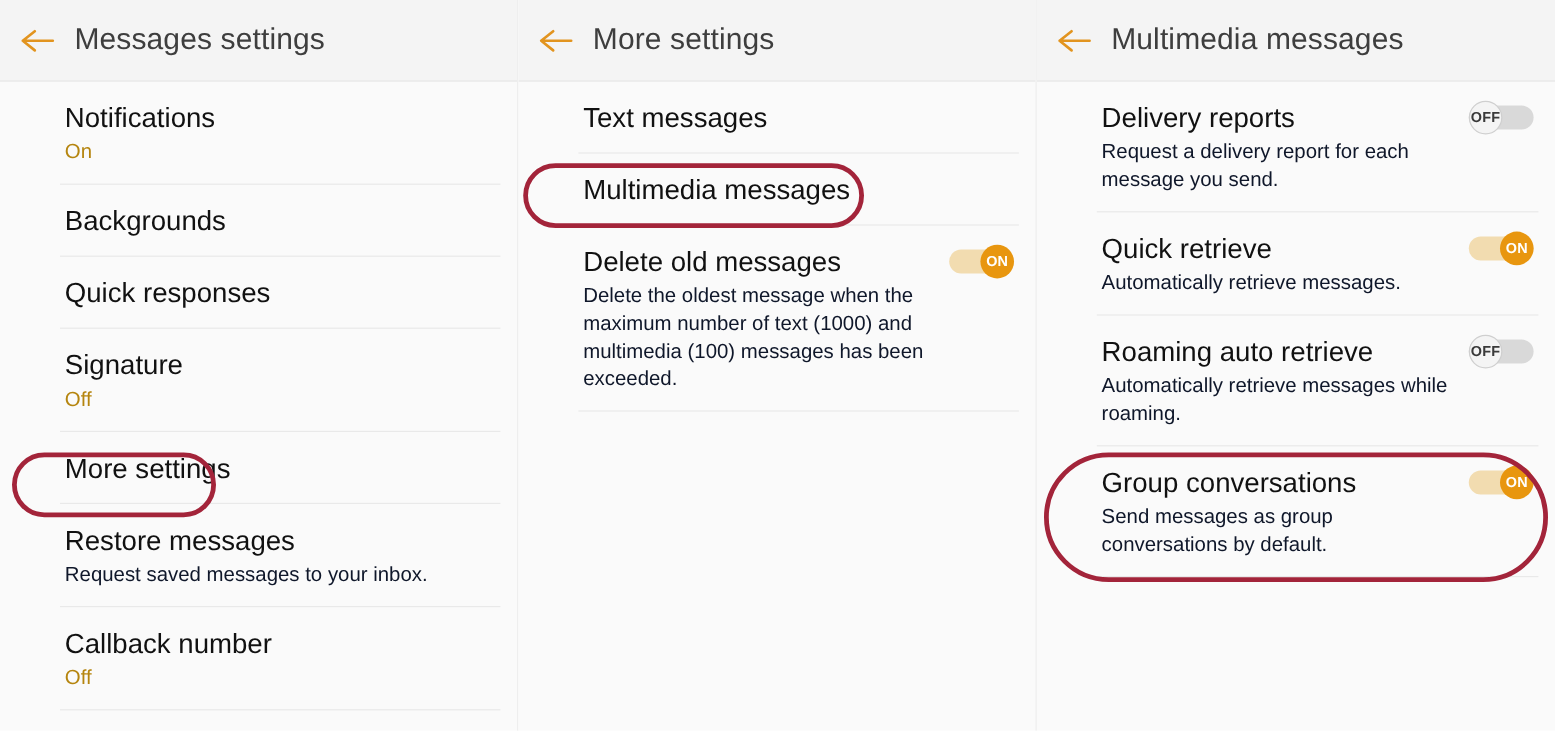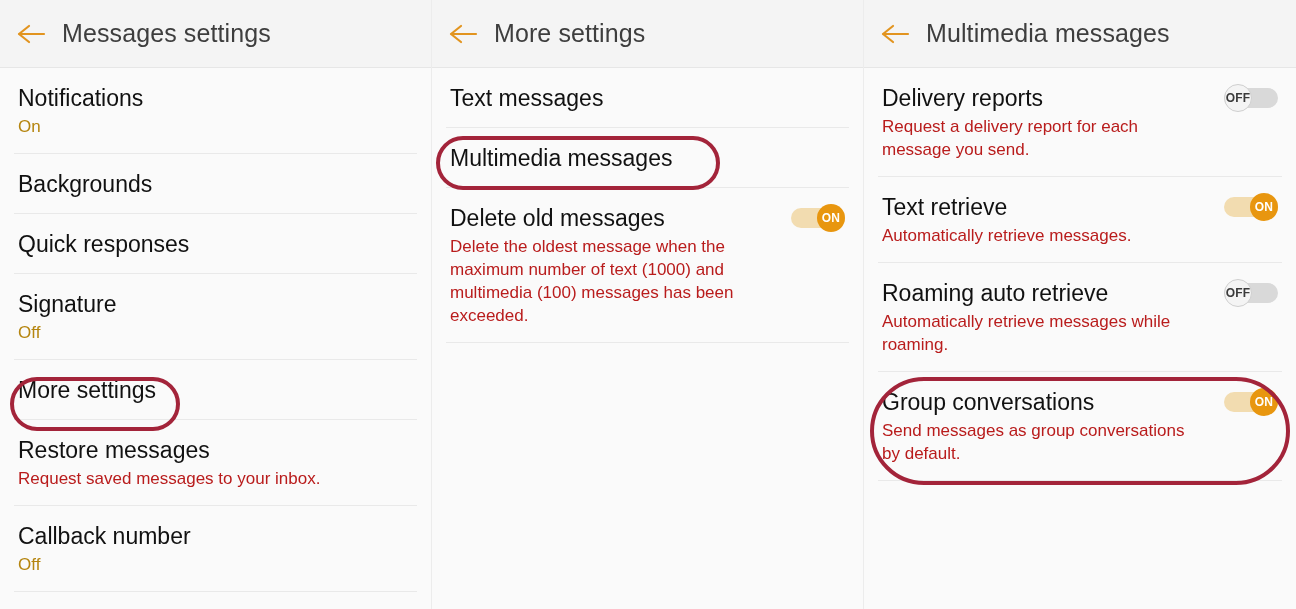--- a/index.html
+++ b/index.html
@@ -50,21 +50,21 @@
   }
   .back-icon svg { display: block; }
   .panel-title {
     font-size: 25px;
     color: #3e3e3e;
     letter-spacing: 0.1px;
     white-space: nowrap;
   }
 
   
-  .list { padding: 0; }
+  .list { padding: 0; margin-left: 36px; }
 
   .row {
     position: relative;
     display: flex;
     align-items: flex-start;
     padding: 16px 14px 15px 18px;
     min-height: 56px;
   }
   .row.with-toggle { }
   .row-text { flex: 1 1 auto; min-width: 0; }
@@ -77,21 +77,21 @@
 
   .row-title {
     font-size: 23px;
     color: #111111;
     line-height: 28px;
     white-space: nowrap;
   }
 
   .row-sub {
     font-size: 17px;
-    color: #b91c1c;
+    color: #0f172a;
     line-height: 23px;
     margin-top: 3px;
   }
   .row-sub.accent { color: #b5850f; font-size: 17px; }
 
   
   .toggle {
     position: relative;
     flex: 0 0 auto;
     width: 54px;
@@ -281,21 +281,21 @@
         </div>
         <span class="toggle off">
           <span class="track"></span>
           <span class="knob">OFF</span>
         </span>
       </div>
       <div class="row-divider"></div>
 
       <div class="row with-toggle">
         <div class="row-text">
-          <div class="row-title">Text retrieve</div>
+          <div class="row-title">Quick retrieve</div>
           <div class="row-sub" style="max-width:310px;">Automatically retrieve messages.</div>
         </div>
         <span class="toggle on">
           <span class="track"></span>
           <span class="knob">ON</span>
         </span>
       </div>
       <div class="row-divider"></div>
 
       <div class="row with-toggle">

